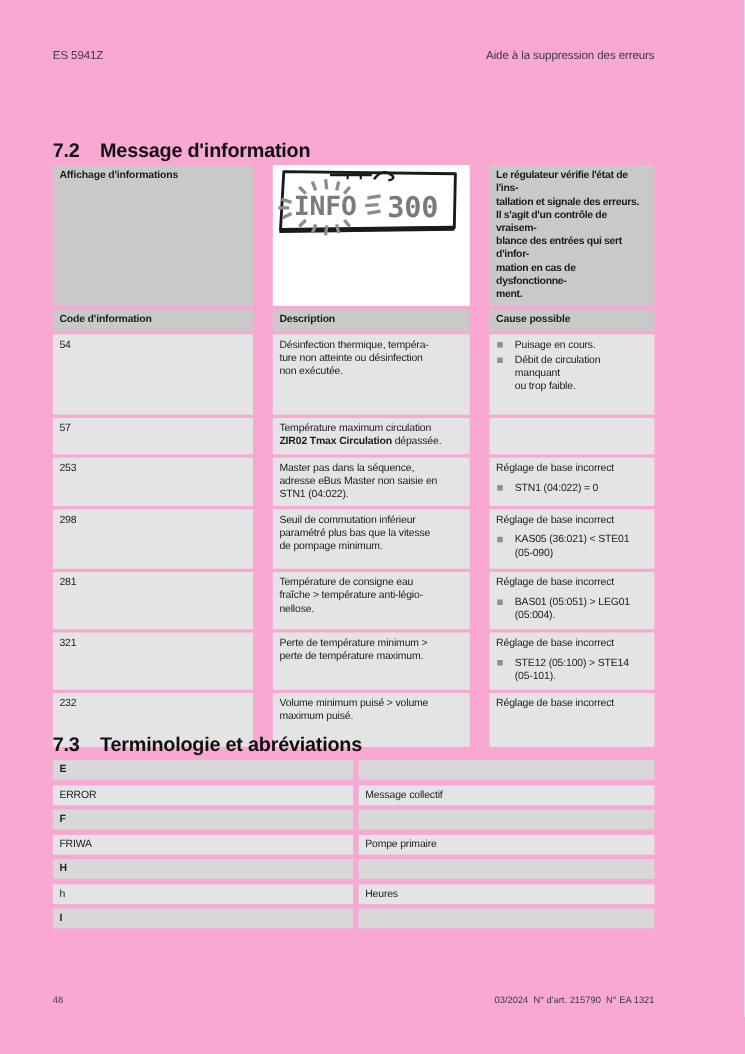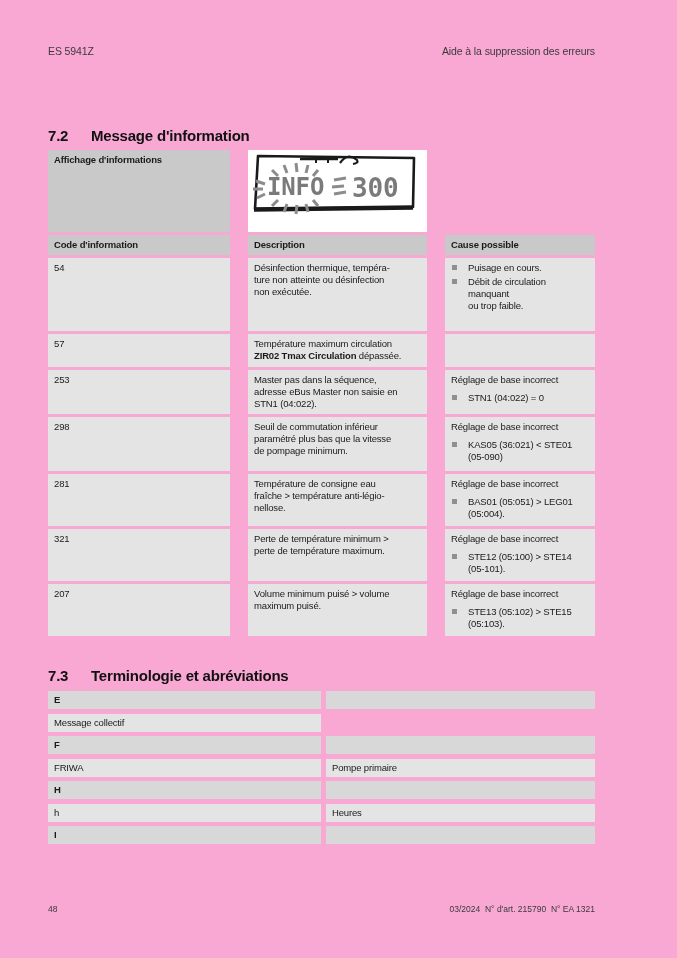--- a/index.html
+++ b/index.html
@@ -4,21 +4,21 @@
 <style>
   html,body{margin:0;padding:0;background:#fff;}
   .page{position:relative;width:677px;height:958px;background:#f9a8d4;overflow:hidden;
         font-family:"Liberation Sans",sans-serif;color:#1a1a1a;}
   
   .runhead{position:absolute;top:45px;left:48px;right:82px;display:flex;
            justify-content:space-between;font-size:10.5px;color:#3a3a3a;letter-spacing:-0.1px;}
   .runfoot{position:absolute;top:904px;left:48px;right:82px;display:flex;
            justify-content:space-between;font-size:8.5px;color:#3a3a3a;white-space:pre;gap:20px;}
   
-  .sec-title{position:absolute;left:48px;display:flex;font-weight:bold;font-size:15px;
+  .sec-title{position:absolute;left:48px;display:flex;font-weight:bold;font-size:18px;
              letter-spacing:-0.2px;color:#111;}
   .sec-title .num{width:43px;flex:none;}
   #title72{top:127px;}
   #title73{top:667px;}
   
   .t1{position:absolute;left:48px;top:150px;width:547px;display:flex;flex-direction:column;gap:3px;
       font-size:9.5px;line-height:12px;letter-spacing:-0.15px;}
   .t1-row{display:grid;grid-template-columns:182px 179px 1fr;gap:18px;}
   .cell{background:#e4e4e4;padding:4px 6px;box-sizing:border-box;}
   .cell.head{background:#c9c9c9;font-weight:bold;}
@@ -85,20 +85,26 @@
                 <path d="M68 54 L63 48"></path>
               <path d="M84 28 L96 26"></path>
                 <path d="M82 35 L94 34"></path>
                 <path d="M84 42 L96 40"></path>
             </g>
             <text x="17" y="43" font-family="'DejaVu Sans Mono',monospace" font-size="24" font-weight="bold" fill="#7a7a7a">INFO</text>
             <text x="102" y="45" font-family="'DejaVu Sans Mono',monospace" font-size="26" font-weight="bold" fill="#7a7a7a">300</text>
           </svg>
         </div>
       </div>
+      <div class="cell head note pre">Le régulateur vérifie l'état de l'ins-
+tallation et signale des erreurs.
+Il s'agit d'un contrôle de vraisem-
+blance des entrées qui sert d'infor-
+mation en cas de dysfonctionne-
+ment.</div>
     </div>
 
     <div class="t1-row r-head">
       <div class="cell head">Code d'information</div>
       <div class="cell head">Description</div>
       <div class="cell head">Cause possible</div>
     </div>
 
     <div class="t1-row r0">
       <div class="cell">54</div>
@@ -177,46 +183,42 @@
         <div class="cause-intro">Réglage de base incorrect</div>
         <div class="bullet">
           <span class="sq"></span>
           <span class="pre">STE12 (05:100) &gt; STE14
 (05-101).</span>
         </div>
       </div>
     </div>
 
     <div class="t1-row r6">
-      <div class="cell">207</div>
+      <div class="cell">232</div>
       <div class="cell pre">Volume minimum puisé &gt; volume
 maximum puisé.</div>
       <div class="cell">
         <div class="cause-intro">Réglage de base incorrect</div>
-        <div class="bullet">
-          <span class="sq"></span>
-          <span class="pre">STE13 (05:102) &gt; STE15
-(05:103).</span>
-        </div>
       </div>
     </div>
 
   </div>
 
   <div class="sec-title" id="title73">
     <span class="num">7.3</span>
     <span>Terminologie et abréviations</span>
   </div>
 
   <div class="t2">
     <div class="t2-row letter">
       <div class="cell">E</div>
       <div class="cell"></div>
     </div>
     <div class="t2-row">
+      <div class="cell">ERROR</div>
       <div class="cell">Message collectif</div>
     </div>
     <div class="t2-row letter">
       <div class="cell">F</div>
       <div class="cell"></div>
     </div>
     <div class="t2-row">
       <div class="cell">FRIWA</div>
       <div class="cell">Pompe primaire</div>
     </div>

